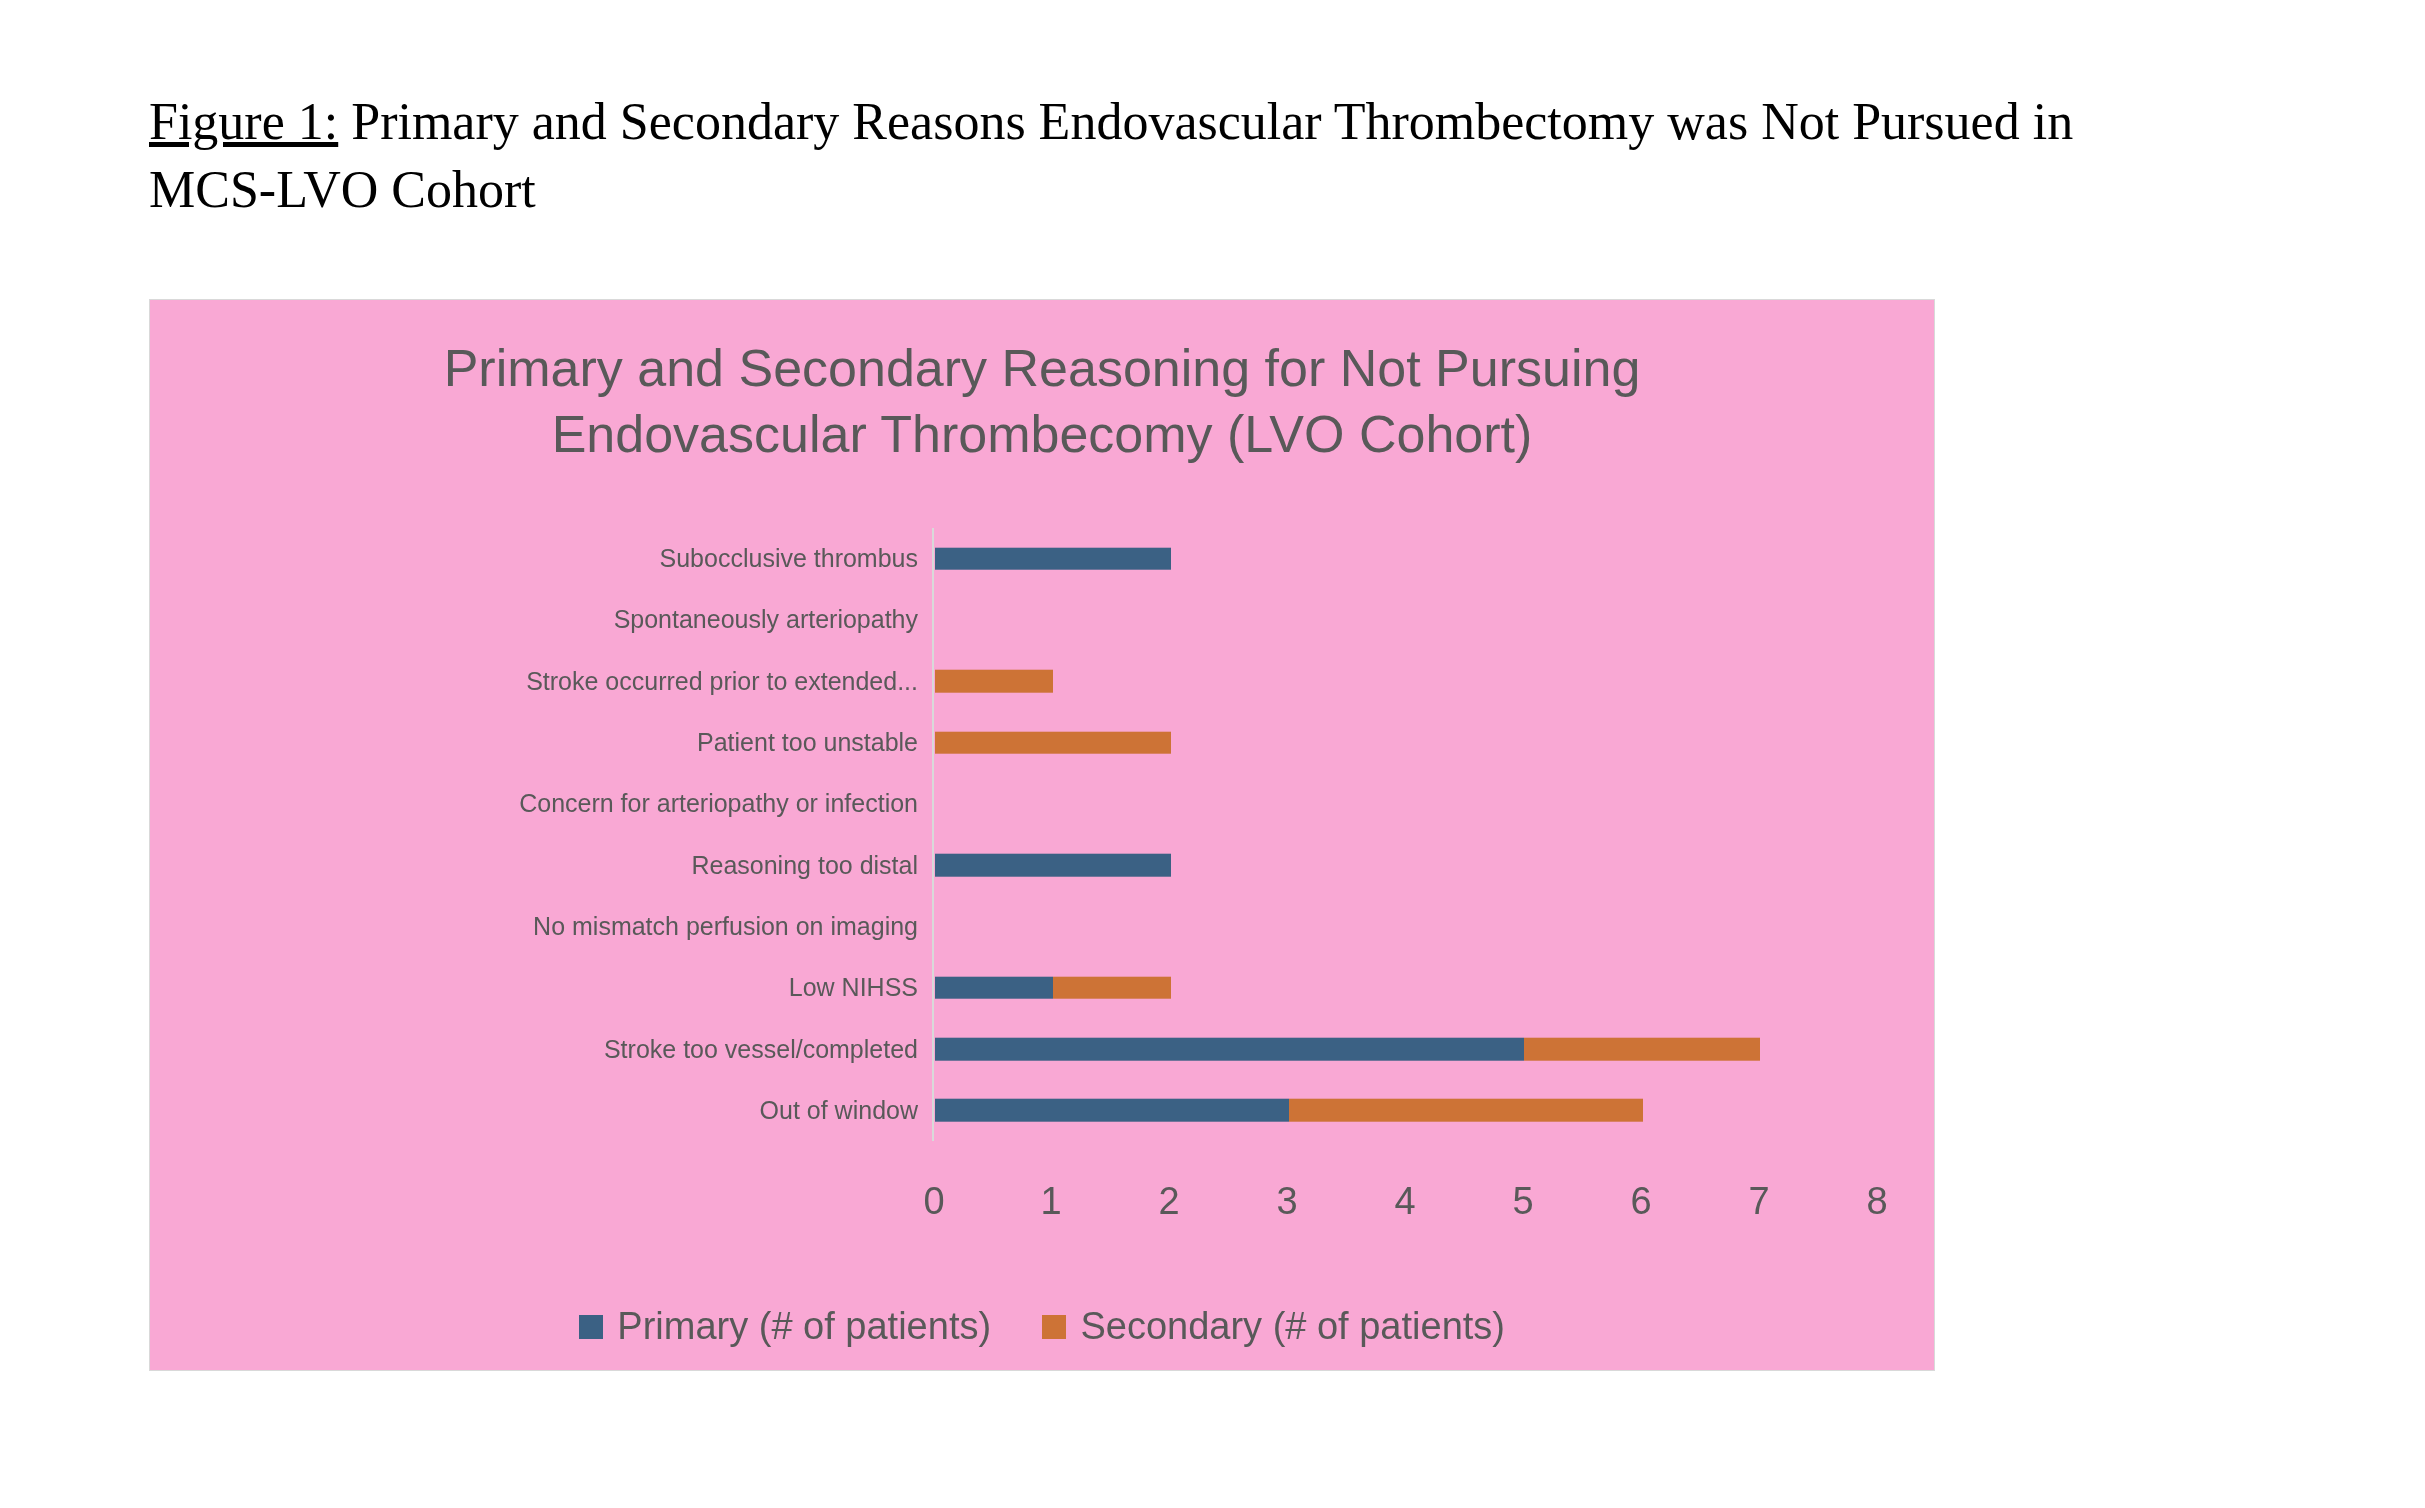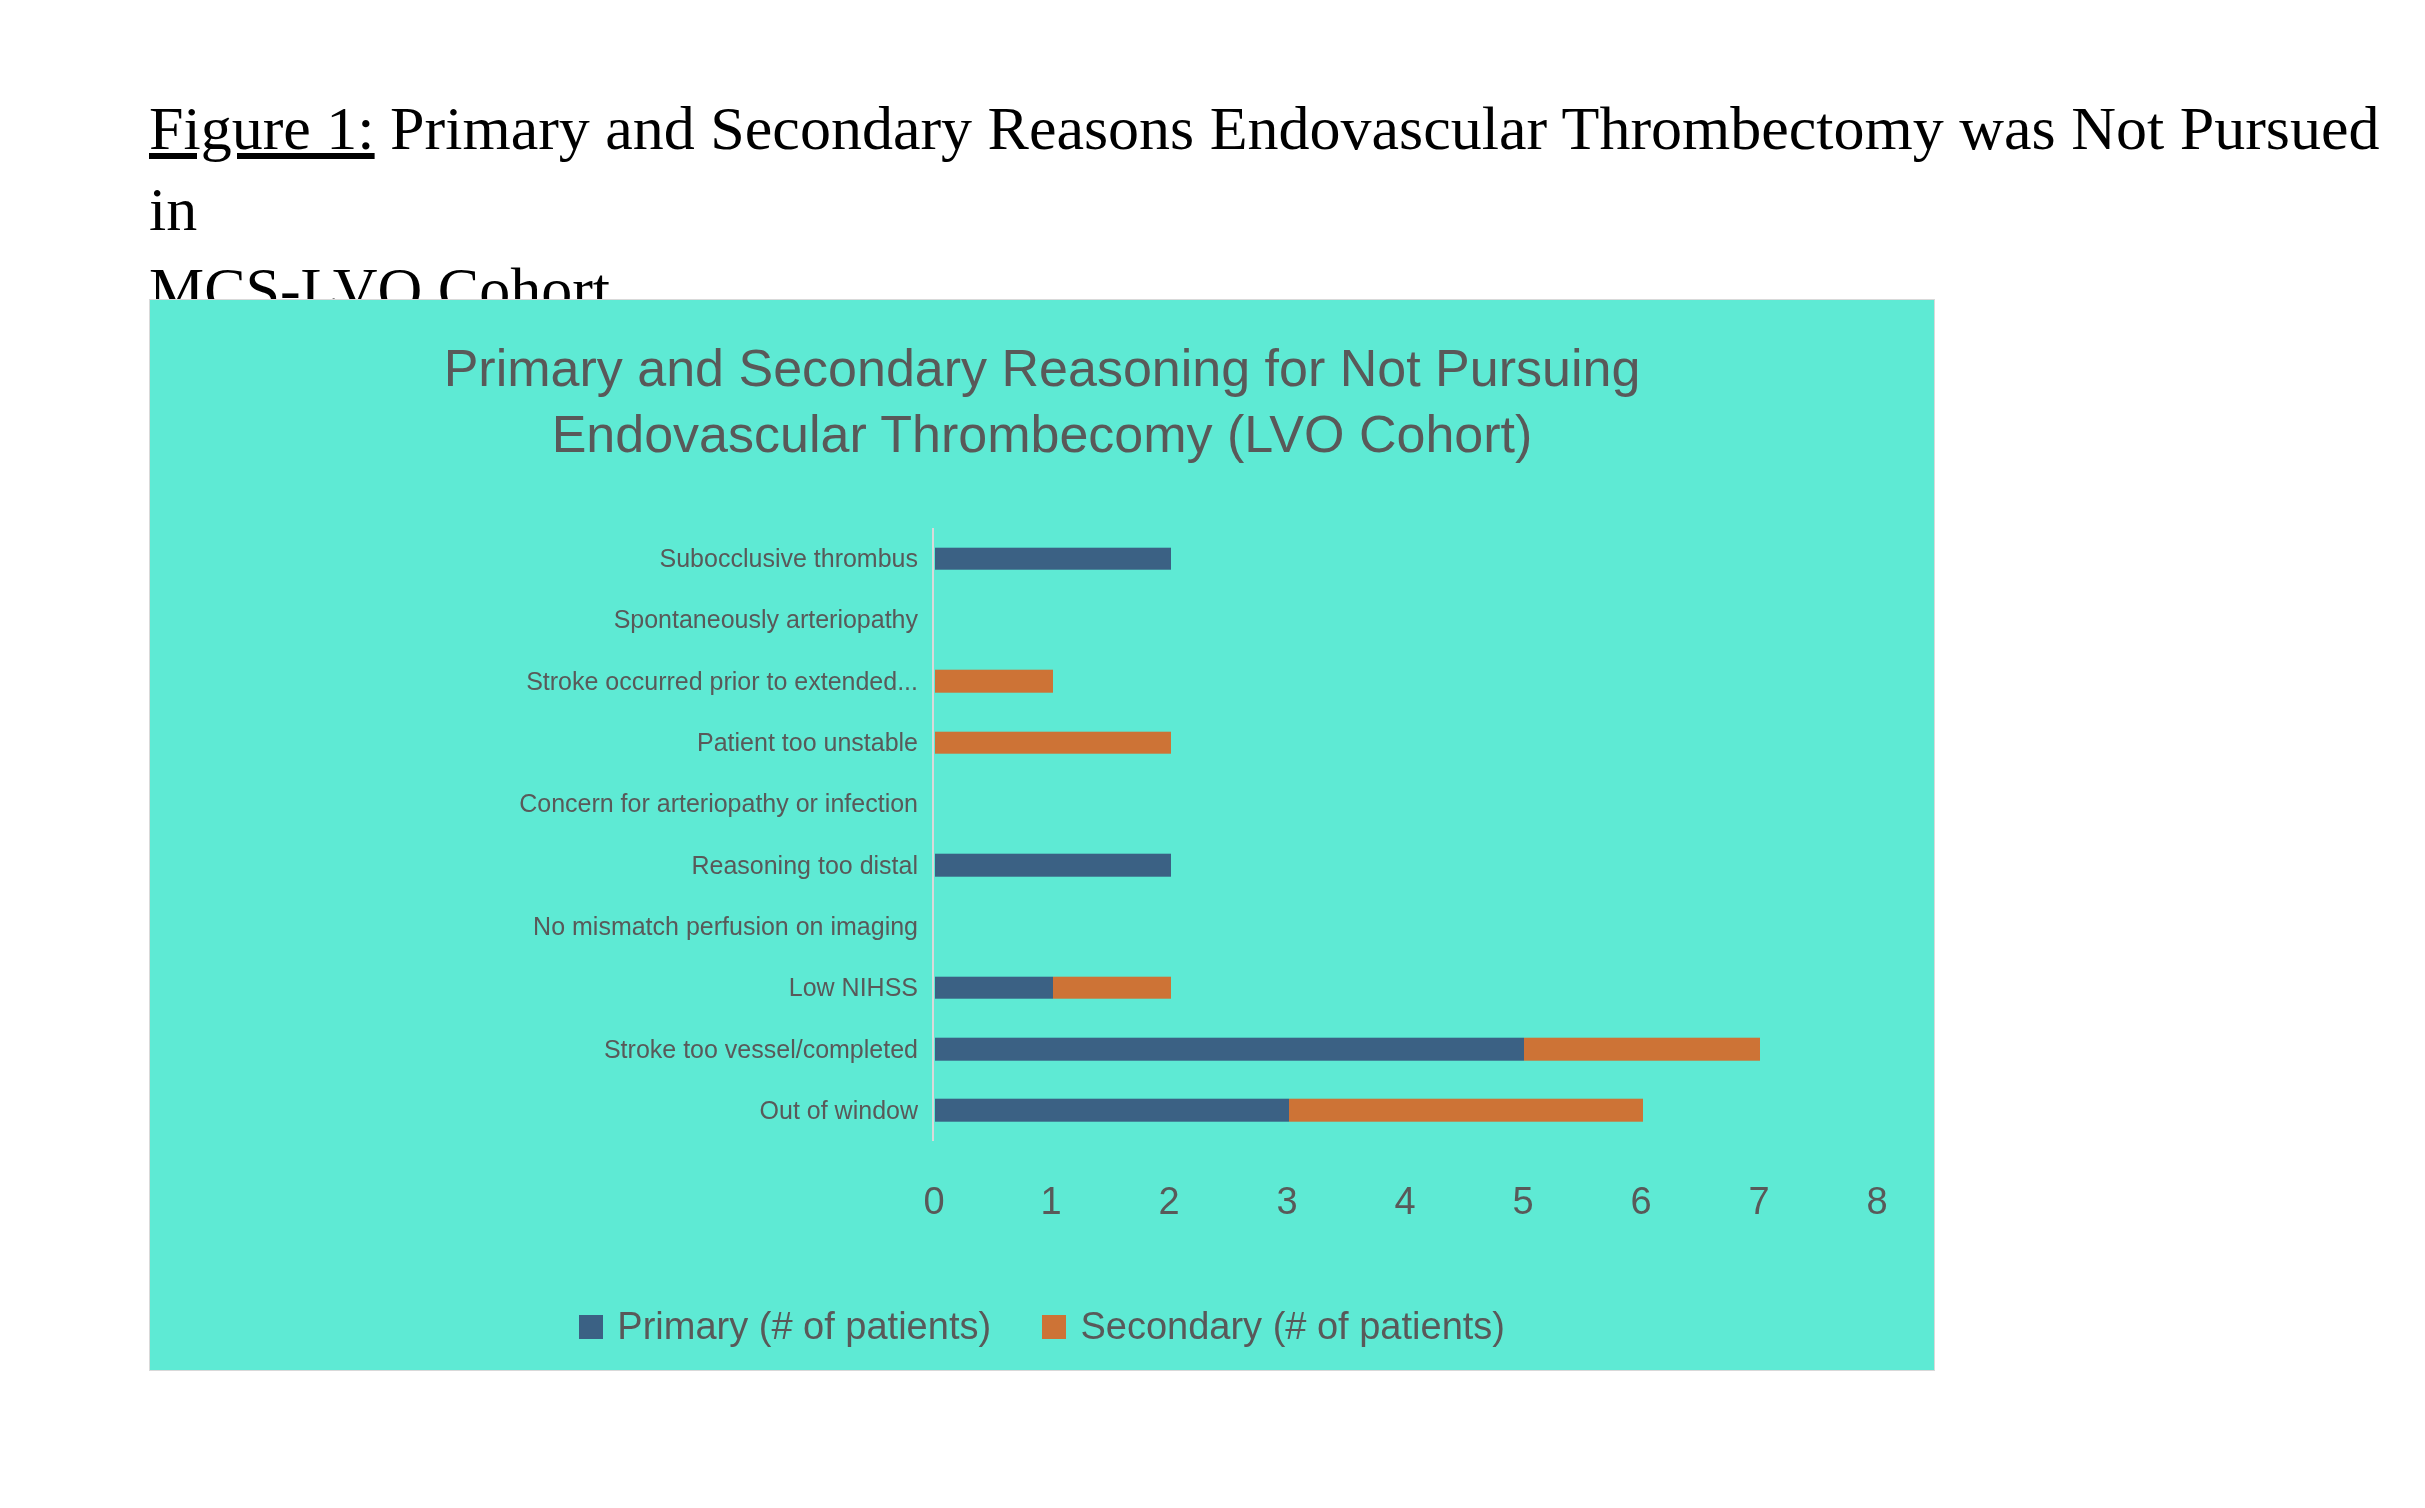--- a/index.html
+++ b/index.html
@@ -11,33 +11,33 @@
     font-family:"Liberation Sans", sans-serif;
     overflow:hidden;
   }
   
   .caption{
     position:absolute;
     left:149px;
     top:88px;
     width:2245px;
     font-family:"Liberation Serif", serif;
-    font-size:62px;
+    font-size:52px;
     line-height:1.3;
     color:#000000;
   }
   .caption .u{text-decoration:underline;}
   
   .chart-box{
     position:absolute;
     left:149px;
     top:299px;
     width:1786px;
     height:1072px;
-    background:#5eead4;
+    background:#f9a8d4;
     border:1.8px solid #d9d9d9;
     box-sizing:border-box;
   }
   .chart-title{
     position:absolute;
     top:35px;
     left:0;
     width:100%;
     text-align:center;
     font-size:52px;

